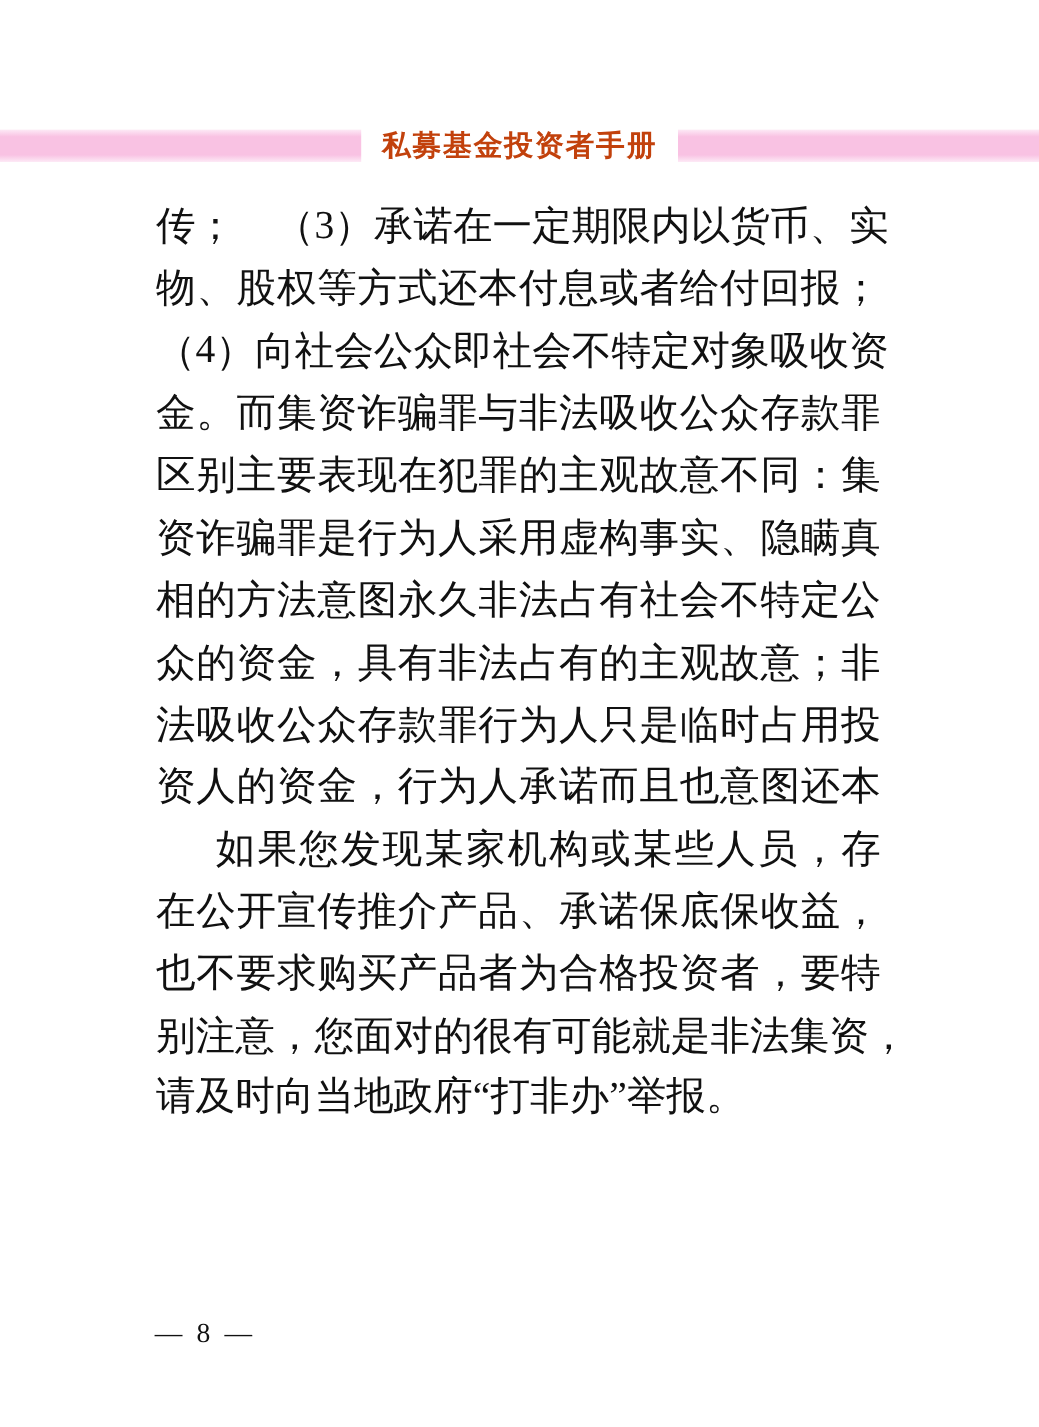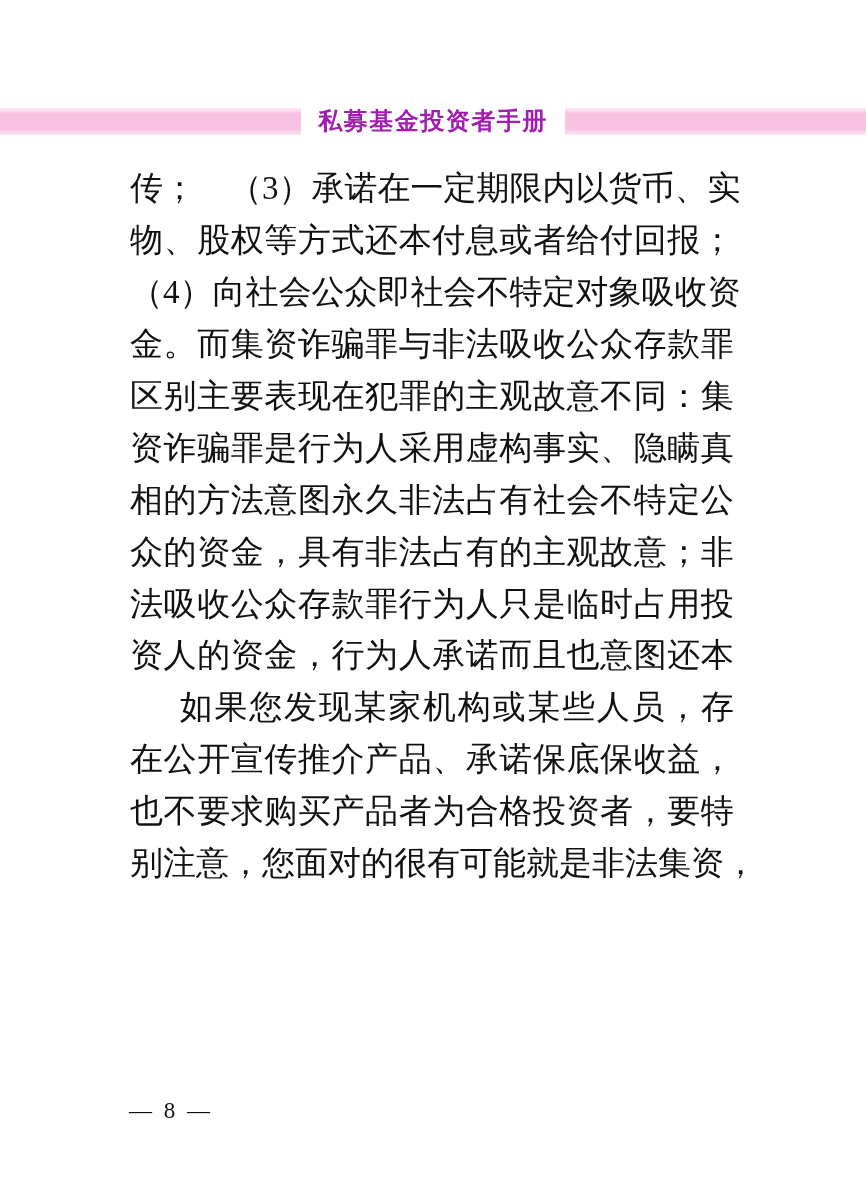--- a/index.html
+++ b/index.html
@@ -26,21 +26,21 @@
     
     background: linear-gradient(to bottom,
       #fdeaf6 0%, #f9c2e3 22%, #f9c2e3 78%, #fdeaf6 100%);
   }
   .head-title {
     margin: 0 17px;
     font-size: 24px;
     font-weight: bold;
     letter-spacing: 1.5px;
     white-space: nowrap;
-    color: #a21caf;
+    color: #c2410c;
   }
   
   .body-text {
     position: absolute;
     left: 130px;
     top: 163px;
     width: 604px;
   }
   .line {
     height: 51.9px;
@@ -353,19 +353,20 @@
         <span>可</span>
         <span>能</span>
         <span>就</span>
         <span>是</span>
         <span>非</span>
         <span>法</span>
         <span>集</span>
         <span>资</span>
         <span>，</span>
       </div>
+      <div class="line p">请及时向当地政府“打非办”举报。</div>
     </main>
 
   <footer class="page-footer">
     <span>— 8 —</span>
   </footer>
 
 </div>
 
 </body></html>

